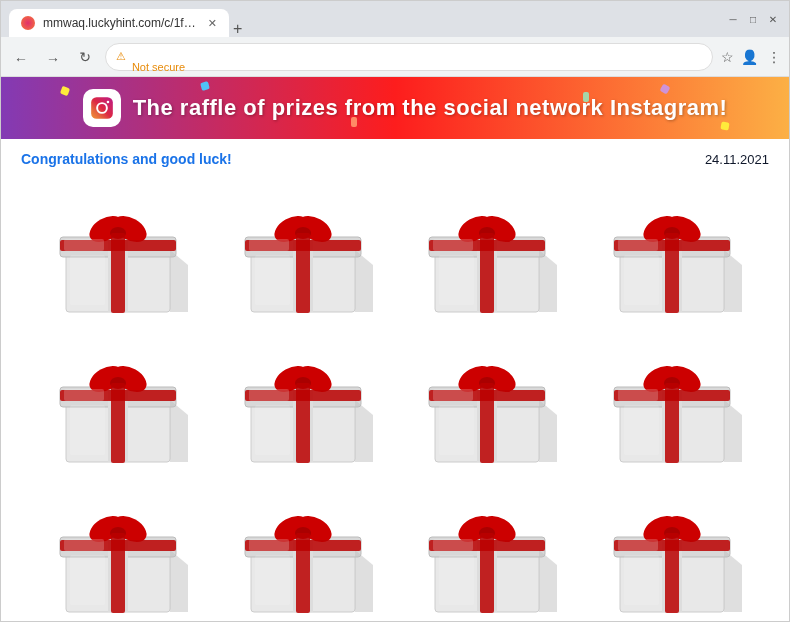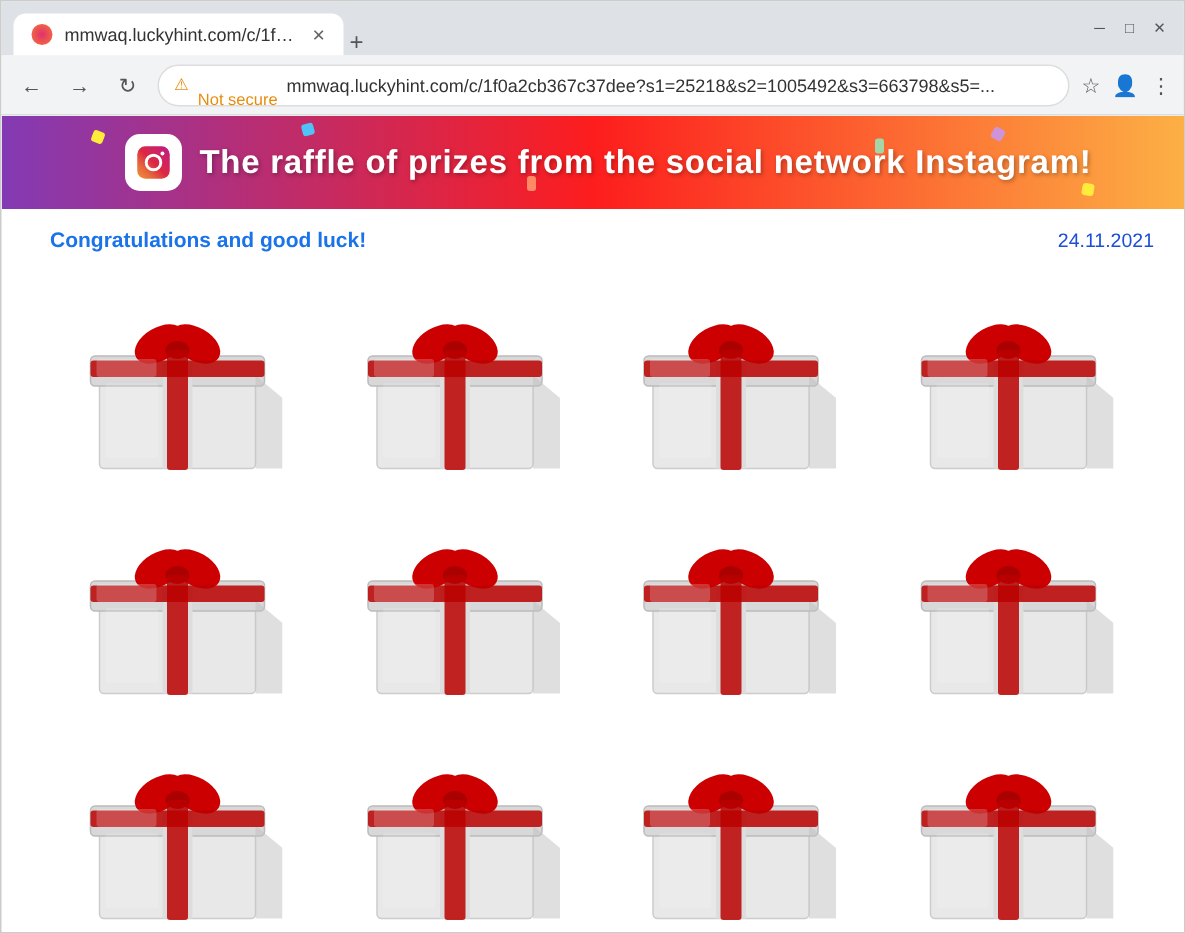--- a/index.html
+++ b/index.html
@@ -105,24 +105,24 @@
       letter-spacing: 0.5px;
     }
     
     .confetti { position: absolute; width: 8px; height: 8px; border-radius: 2px; }
 
     
     .sub-header {
       display: flex;
       justify-content: space-between;
       align-items: center;
-      padding: 12px 20px 8px 32px;
+      padding: 12px 20px 8px 20px;
     }
     .congrats-text { font-size: 14px; font-weight: bold; color: #1a73e8; }
-    .date-text { font-size: 13px; color: #1d4ed8; }
+    .date-text { font-size: 13px; color: #0f172a; }
 
     
     .gift-grid {
       display: grid;
       grid-template-columns: repeat(4, 1fr);
       gap: 10px;
       padding: 10px 30px 20px 30px;
     }
     .gift-item {
       display: flex;
@@ -160,21 +160,20 @@
     </div>
   </div>
 
   <div class="address-bar">
     <span class="nav-btn">←</span>
     <span class="nav-btn">→</span>
     <span class="nav-btn">↻</span>
     <div class="address-field">
       <span class="lock-icon">⚠</span>
       <span class="lock-label" style="font-size:11px;color:#e88c0c;margin-top:20px;">Not secure</span>
-      <span class="address-text">mmwaq.luckyhint.com/c/1f0a2cb367c37dee?s1=25218&amp;s2=1005492&amp;s3=663798&amp;s5=...</span>
     </div>
     <span class="star-icon">☆</span>
     <span class="profile-icon">👤</span>
     <span class="menu-icon">⋮</span>
   </div>
 
   <div class="page-content">
 
     <div class="banner">
 

